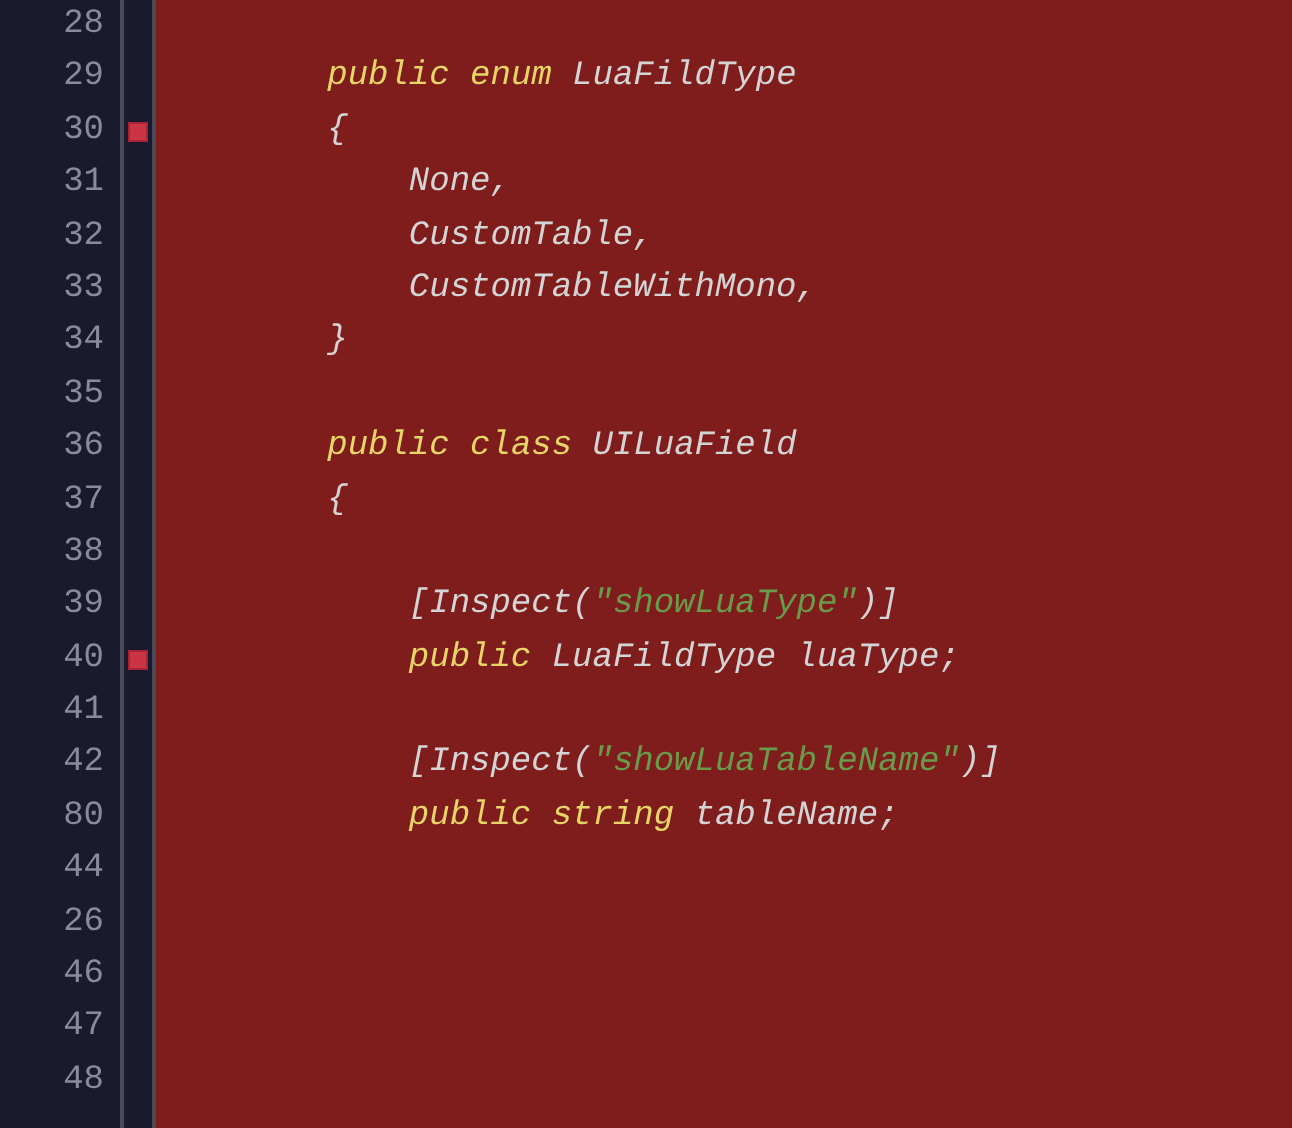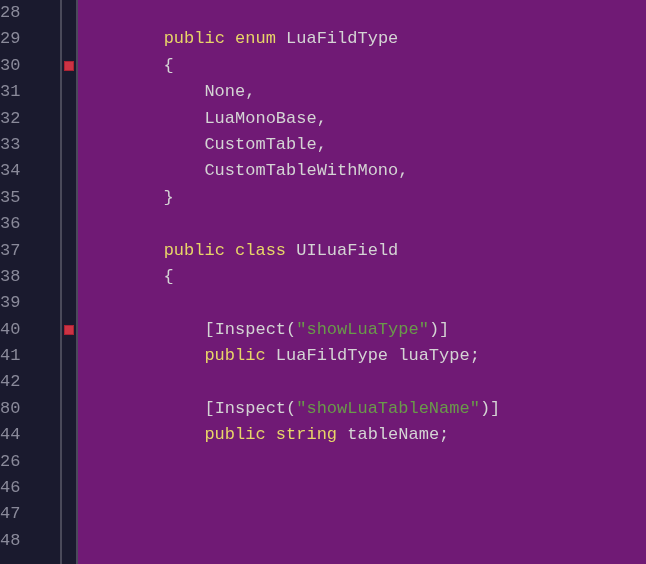--- a/index.html
+++ b/index.html
@@ -13,20 +13,21 @@
       font-size: 17px;
       width: 646px;
       height: 564px;
       overflow: hidden;
       display: flex;
     }
     .gutter {
       background: #1a1a2e;
       width: 60px;
       flex-shrink: 0;
+      text-align: right;
       padding-right: 8px;
       color: #8a8a9a;
       user-select: none;
     }
     .vline1 {
       width: 2px;
       background: #4a4a5a;
       flex-shrink: 0;
     }
     .fold-col {
@@ -42,24 +43,25 @@
       height: 10px;
       background: #cc3344;
       border: 1px solid #aa2233;
     }
     .vline2 {
       width: 2px;
       background: #4a4a5a;
       flex-shrink: 0;
     }
     .code {
-      background: #701a75;
+      background: #7f1d1d;
       flex: 1;
       color: #d4d4d4;
       padding-left: 4px;
+      font-style: italic;
     }
     .line {
       height: 26.4px;
       line-height: 26.4px;
       white-space: pre;
     }
     .kw { color: #e8d568; }
     .type { color: #d4d4d4; }
     .str { color: #6a9a4a; }
     .attr { color: #d4d4d4; }
@@ -94,21 +96,20 @@
 <div class="fold-col" id="foldcol">
     <div class="fold-mark" style="top: 60.8px;"></div>
     <div class="fold-mark" style="top: 324.8px;"></div>
   </div>
 <div class="vline2"></div>
 <div class="code" id="code">
     <div class="line"></div>
     <div class="line"><span>        </span><span class="kw">public</span><span> </span><span class="kw">enum</span><span> </span><span class="type">LuaFildType</span></div>
     <div class="line"><span>        {</span></div>
     <div class="line"><span>            None,</span></div>
-    <div class="line"><span>            LuaMonoBase,</span></div>
     <div class="line"><span>            CustomTable,</span></div>
     <div class="line"><span>            CustomTableWithMono,</span></div>
     <div class="line"><span>        }</span></div>
     <div class="line"></div>
     <div class="line"><span>        </span><span class="kw">public</span><span> </span><span class="kw">class</span><span> </span><span class="type">UILuaField</span></div>
     <div class="line"><span>        {</span></div>
     <div class="line"></div>
     <div class="line"><span>            [</span><span class="attr">Inspect</span><span>(</span><span class="str">"showLuaType"</span><span>)]</span></div>
     <div class="line"><span>            </span><span class="kw">public</span><span> </span><span class="type">LuaFildType</span><span> luaType;</span></div>
     <div class="line"></div>

